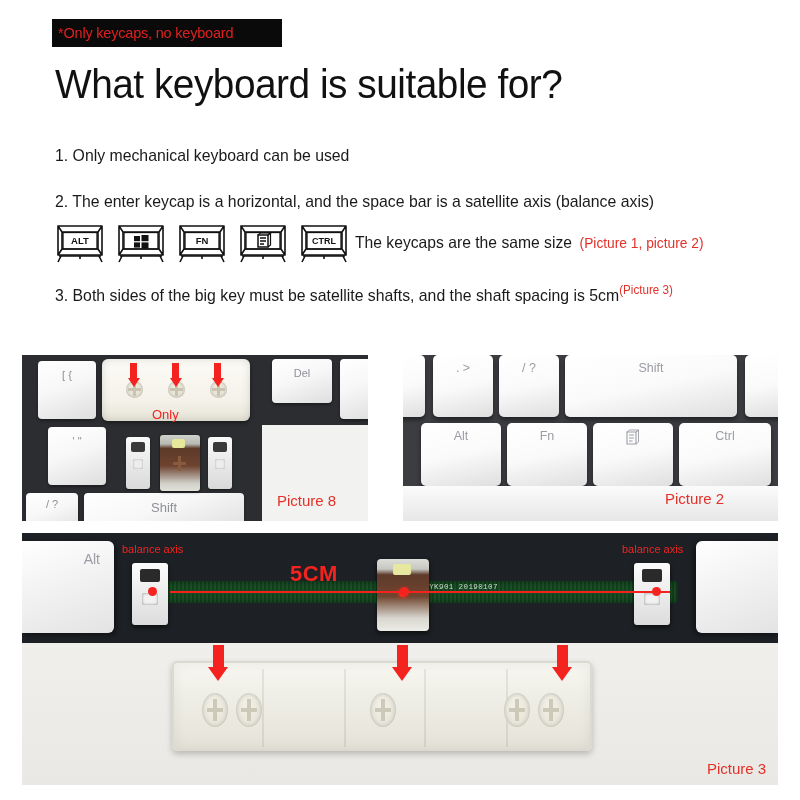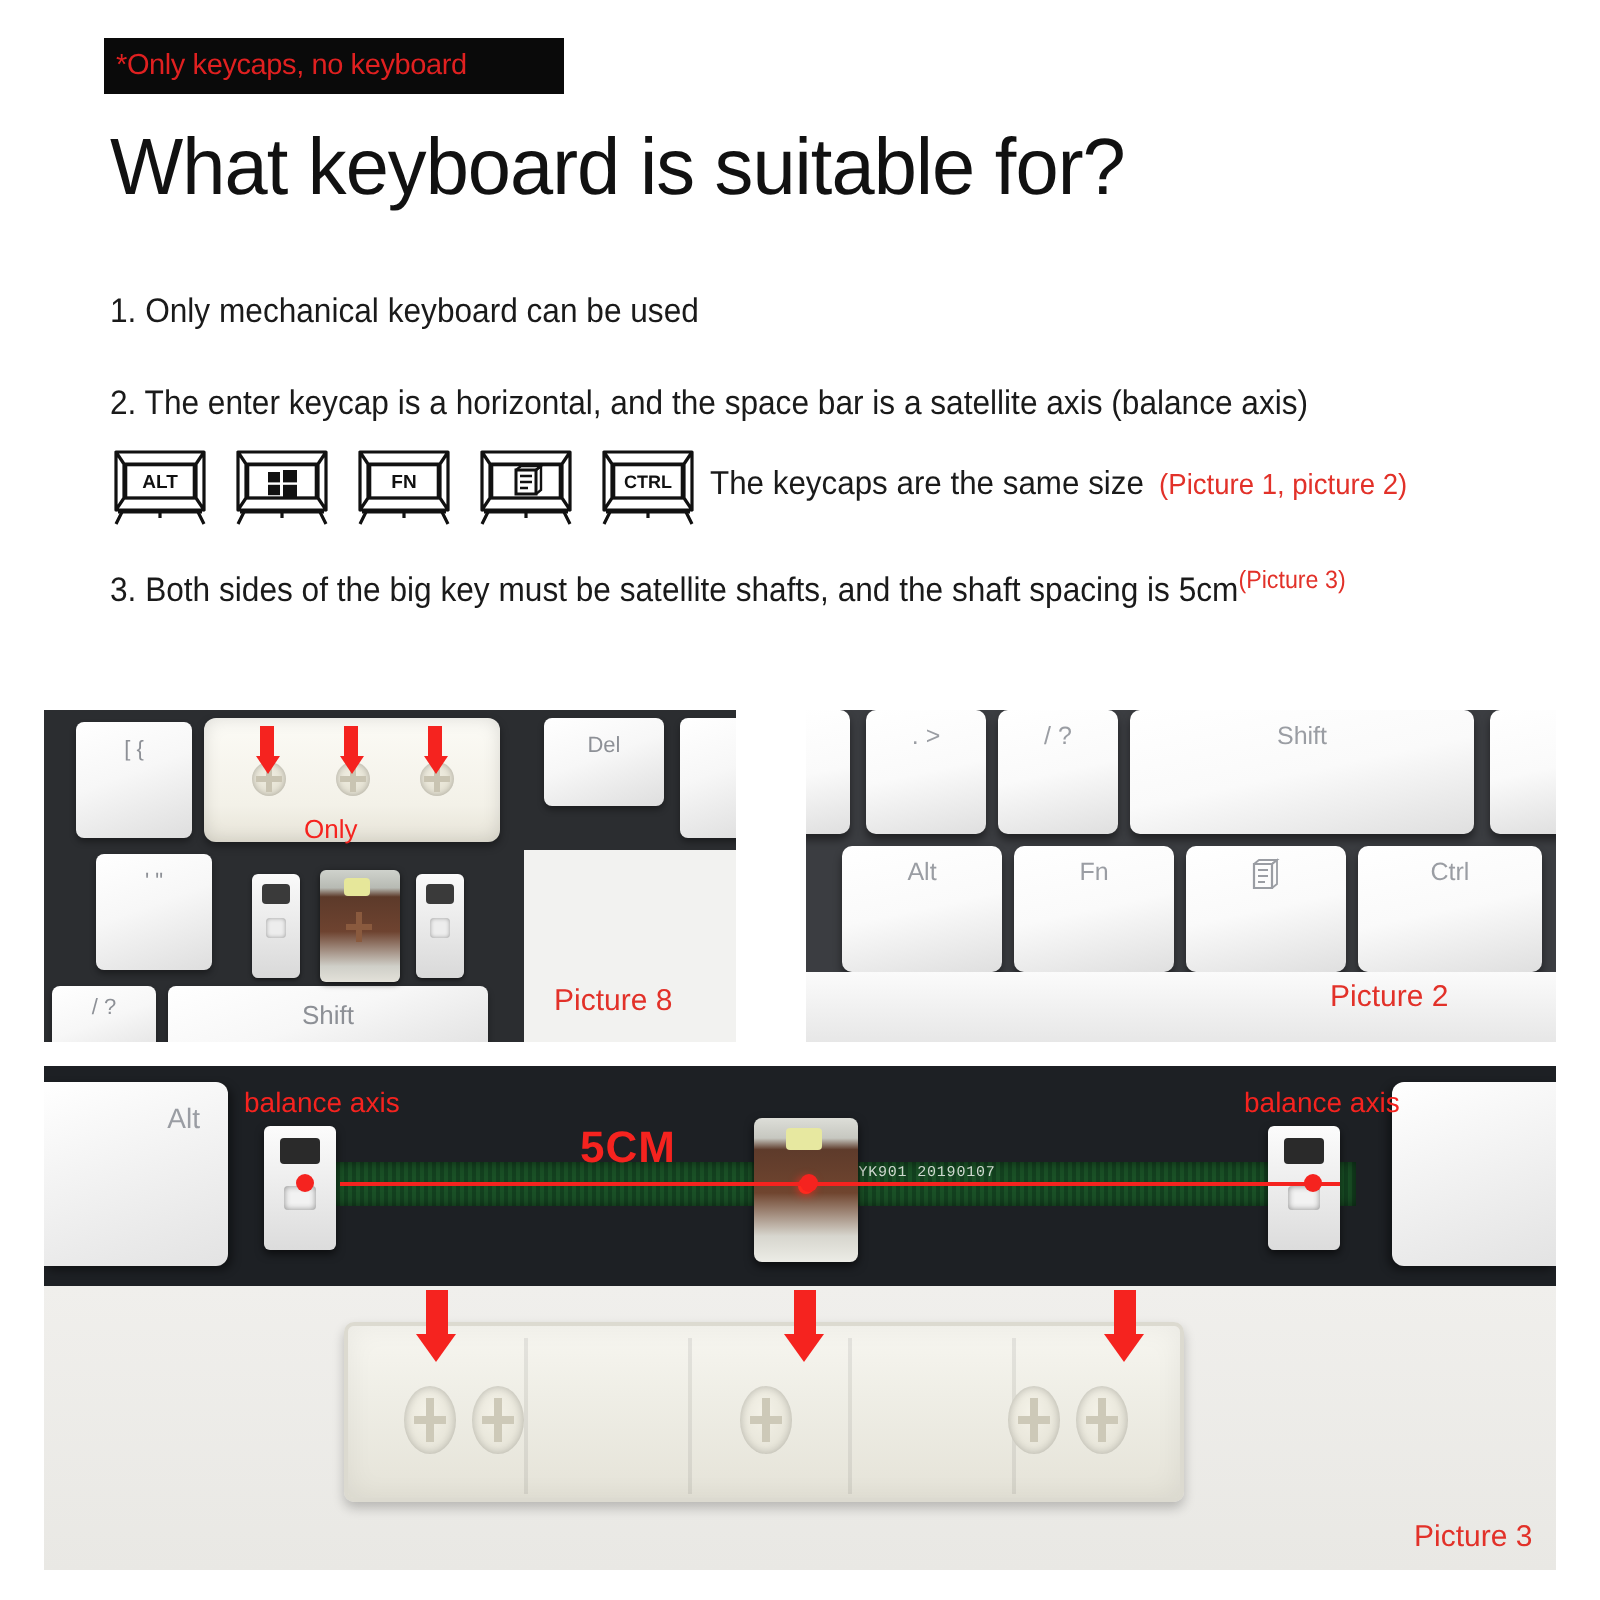--- a/index.html
+++ b/index.html
@@ -322,21 +322,21 @@
   }
   .measure-txt {
     position:absolute; left: 268px; top: 28px;
     color:#f5231f; font-size: 22px; font-weight: 700;
     font-family:"Liberation Sans", sans-serif;
     z-index: 24;
     letter-spacing: 0.5px;
   }
   .bal-txt {
     position:absolute; top: 10px;
-    color:#f5231f; font-size: 14px;
+    color:#f5231f; font-size: 11px;
     font-family:"Liberation Sans", sans-serif;
     white-space:nowrap; z-index: 24;
   }
   #bal-left { left: 100px; }
   #bal-right { left: 600px; }
 
   
   .spacebar {
     position:absolute; left: 150px; top: 18px;
     width: 420px; height: 90px;

